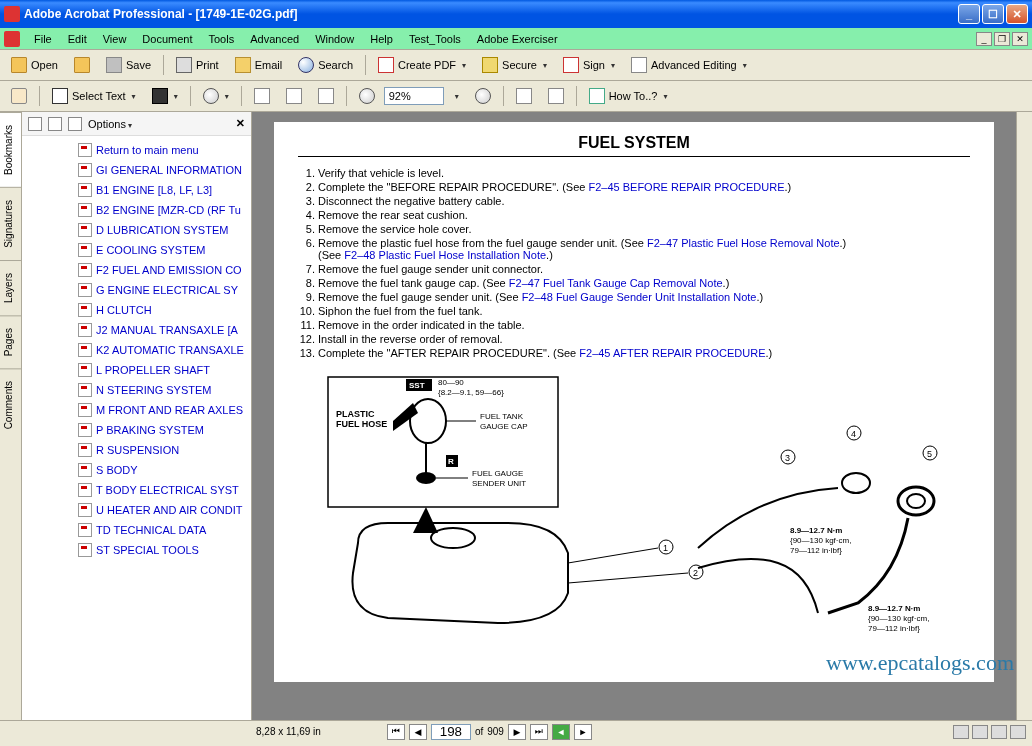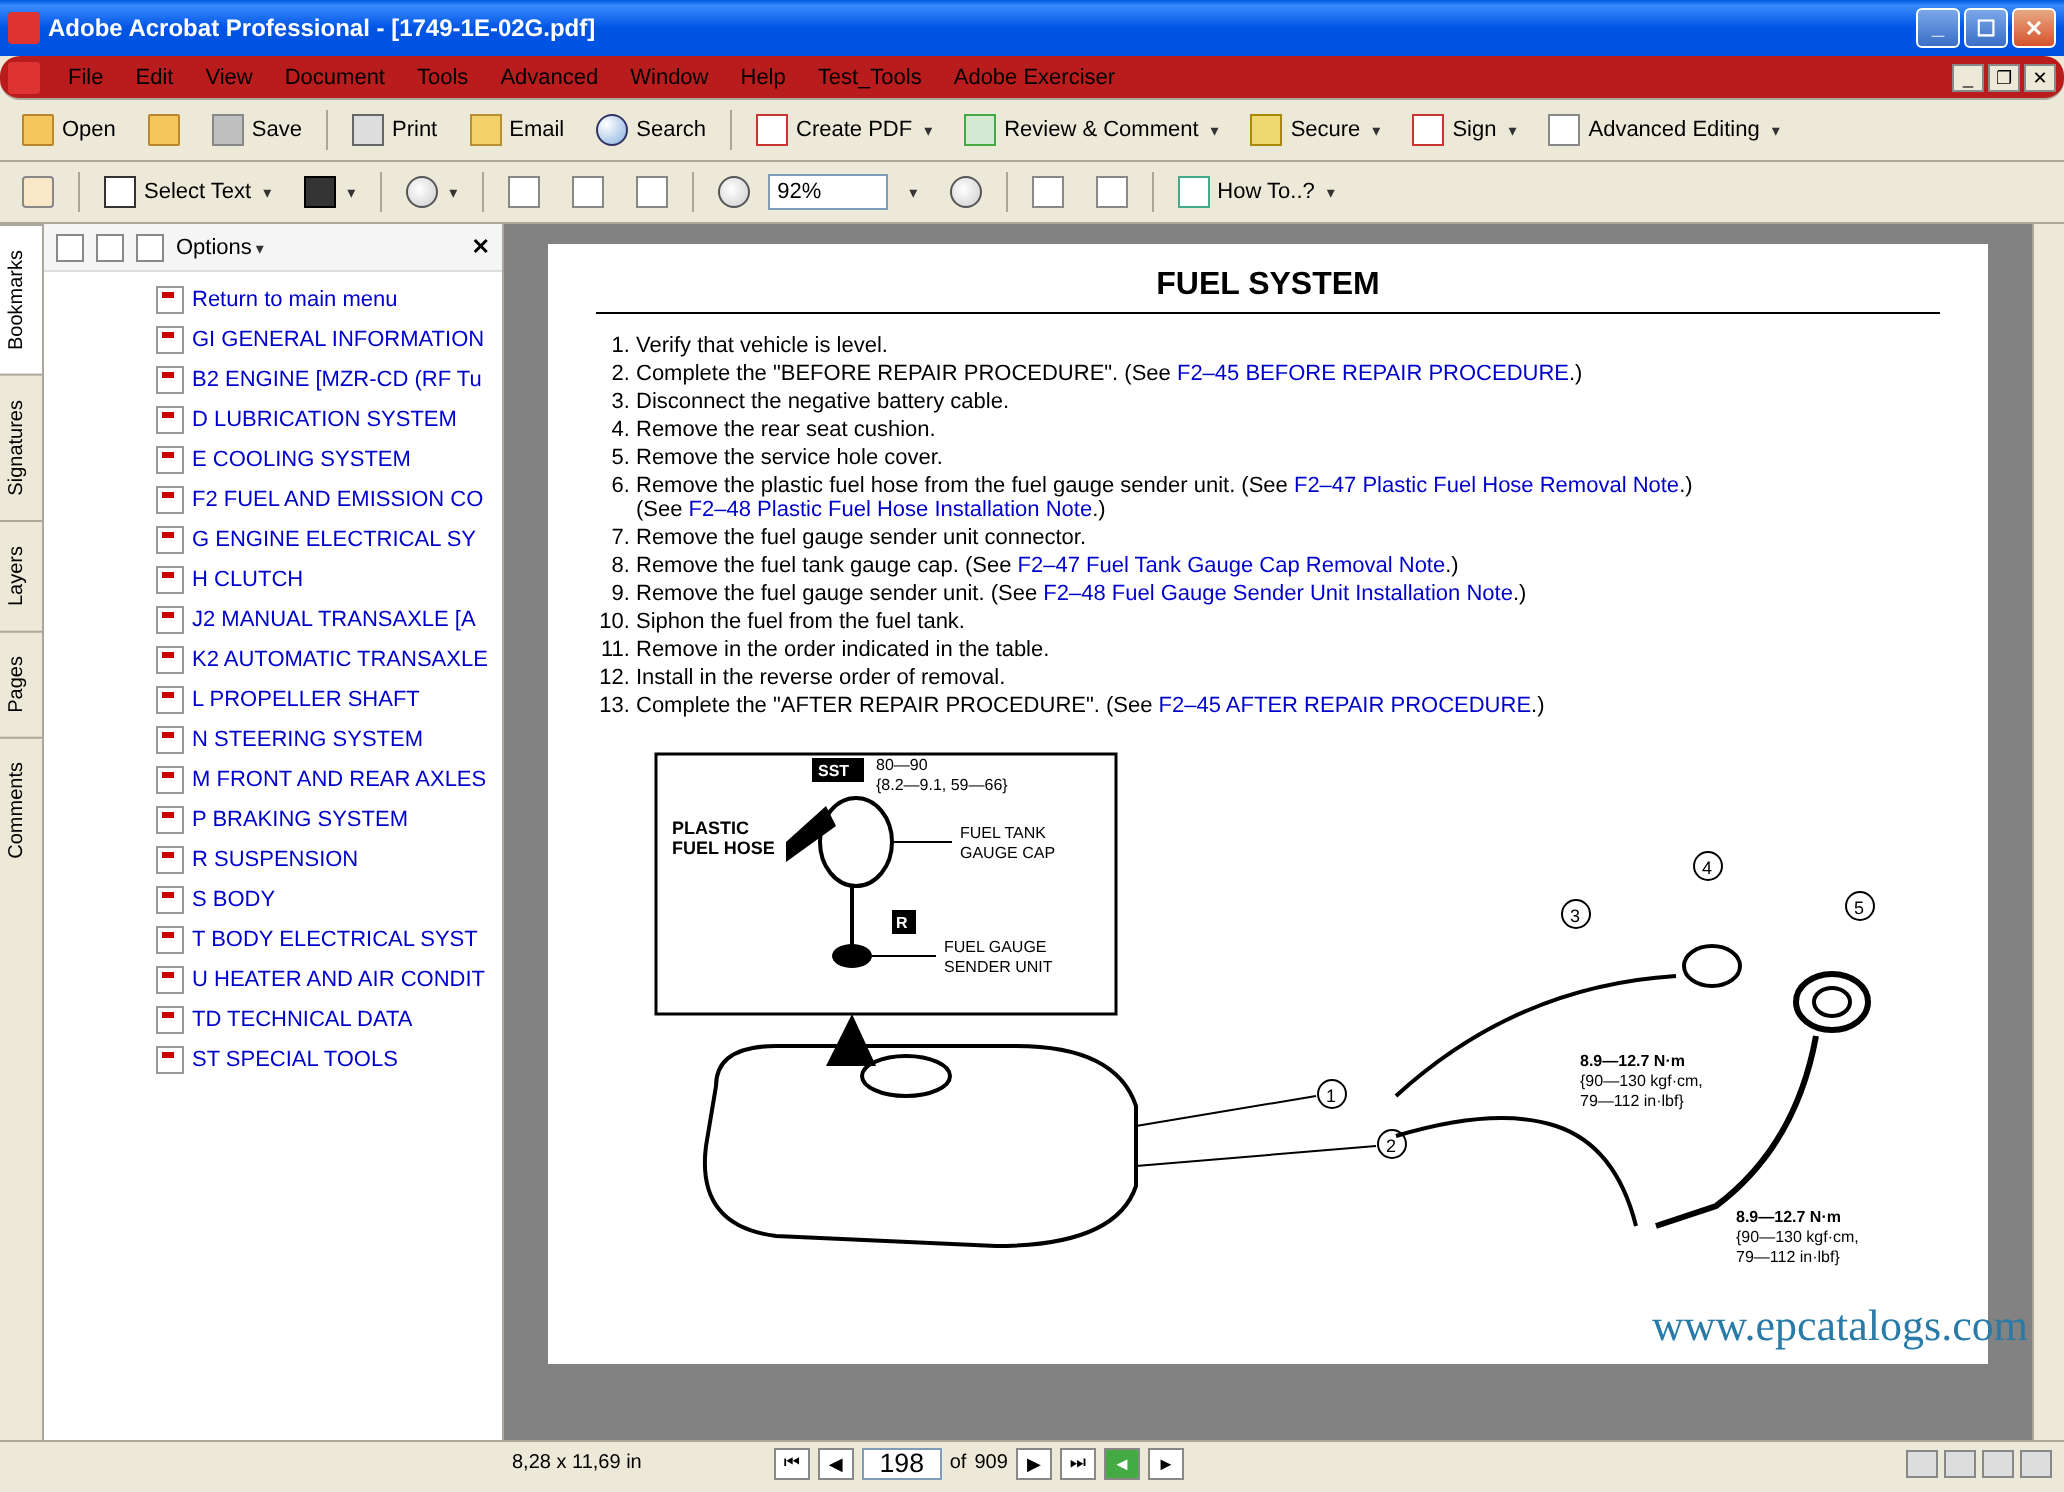--- a/index.html
+++ b/index.html
@@ -4,21 +4,21 @@
 <style>
 * { box-sizing: border-box; margin: 0; padding: 0; }
 body { font-family: Tahoma, Arial, sans-serif; font-size: 11px; background: #ece9d8; width: 1032px; height: 746px; overflow: hidden; }
 .titlebar { background: linear-gradient(to bottom, #0058e0, #3a8bff 10%, #0054e3 50%, #0054e3); height: 28px; display: flex; align-items: center; padding: 0 4px; color: white; font-weight: bold; }
 .titlebar .app-icon { width: 16px; height: 16px; background: #d33; margin-right: 4px; border-radius: 2px; }
 .titlebar .title { flex: 1; font-size: 12px; }
 .winbtns { display: flex; gap: 2px; }
 .winbtn { width: 22px; height: 20px; border: 1px solid #fff; border-radius: 3px; display: flex; align-items: center; justify-content: center; font-weight: bold; font-size: 11px; cursor: pointer; }
 .winbtn.min, .winbtn.max { background: linear-gradient(#7ba7e8, #3a6ec7); }
 .winbtn.close { background: linear-gradient(#e8a884, #d5532b); }
-.menubar { background: #b91c1c; height: 22px; display: flex; align-items: center; padding: 0 4px; border-bottom: 1px solid #aca899; border-radius: 10px; }
+.menubar { background: #86efac; height: 22px; display: flex; align-items: center; padding: 0 4px; border-bottom: 1px solid #aca899; }
 .menubar .micon { width: 16px; height: 16px; background: #d33; margin-right: 6px; border-radius: 2px; }
 .menubar .item { padding: 2px 8px; cursor: pointer; }
 .menubar .docbtns { margin-left: auto; display: flex; gap: 2px; }
 .menubar .docbtn { width: 16px; height: 14px; border: 1px solid #888; background: #ece9d8; font-size: 9px; display: flex; align-items: center; justify-content: center; cursor: pointer; }
 .toolbar { background: #ece9d8; padding: 3px 4px; display: flex; align-items: center; gap: 2px; border-bottom: 1px solid #aca899; flex-wrap: wrap; }
 .tbtn { display: flex; align-items: center; gap: 4px; padding: 3px 6px; border: 1px solid transparent; border-radius: 3px; cursor: pointer; font-size: 11px; }
 .tbtn .ico { width: 16px; height: 16px; display: inline-block; }
 .sep { width: 1px; height: 20px; background: #aca899; margin: 0 3px; }
 .dd::after { content: "▾"; font-size: 8px; margin-left: 2px; color: #333; }
 .zoom-field { width: 60px; height: 18px; border: 1px solid #7f9db9; background: white; padding: 0 4px; font-size: 11px; }
@@ -127,24 +127,20 @@
   <div class="tbtn">
       <span class="ico ico-search"></span>
       <span>Search</span>
     </div>
   <div class="sep"></div>
   <div class="tbtn dd">
       <span class="ico ico-pdf"></span>
       <span>Create PDF</span>
     </div>
   <div class="tbtn dd">
-      <span class="ico ico-review"></span>
-      <span>Review &amp; Comment</span>
-    </div>
-  <div class="tbtn dd">
       <span class="ico ico-secure"></span>
       <span>Secure</span>
     </div>
   <div class="tbtn dd">
       <span class="ico ico-sign"></span>
       <span>Sign</span>
     </div>
   <div class="tbtn dd">
       <span class="ico ico-edit"></span>
       <span>Advanced Editing</span>
@@ -217,20 +213,24 @@
       <span class="closex">✕</span>
     </div>
     <div class="bm-list" id="bmlist">
         <div class="bm-item">
           <span class="pdf-ico"></span>
           <span>Return to main menu</span>
         </div>
         <div class="bm-item">
           <span class="pdf-ico"></span>
           <span>GI GENERAL INFORMATION</span>
+        </div>
+        <div class="bm-item">
+          <span class="pdf-ico"></span>
+          <span>B1 ENGINE [L8, LF, L3]</span>
         </div>
         <div class="bm-item">
           <span class="pdf-ico"></span>
           <span>B2 ENGINE [MZR-CD (RF Tu</span>
         </div>
         <div class="bm-item">
           <span class="pdf-ico"></span>
           <span>D LUBRICATION SYSTEM</span>
         </div>
         <div class="bm-item">

